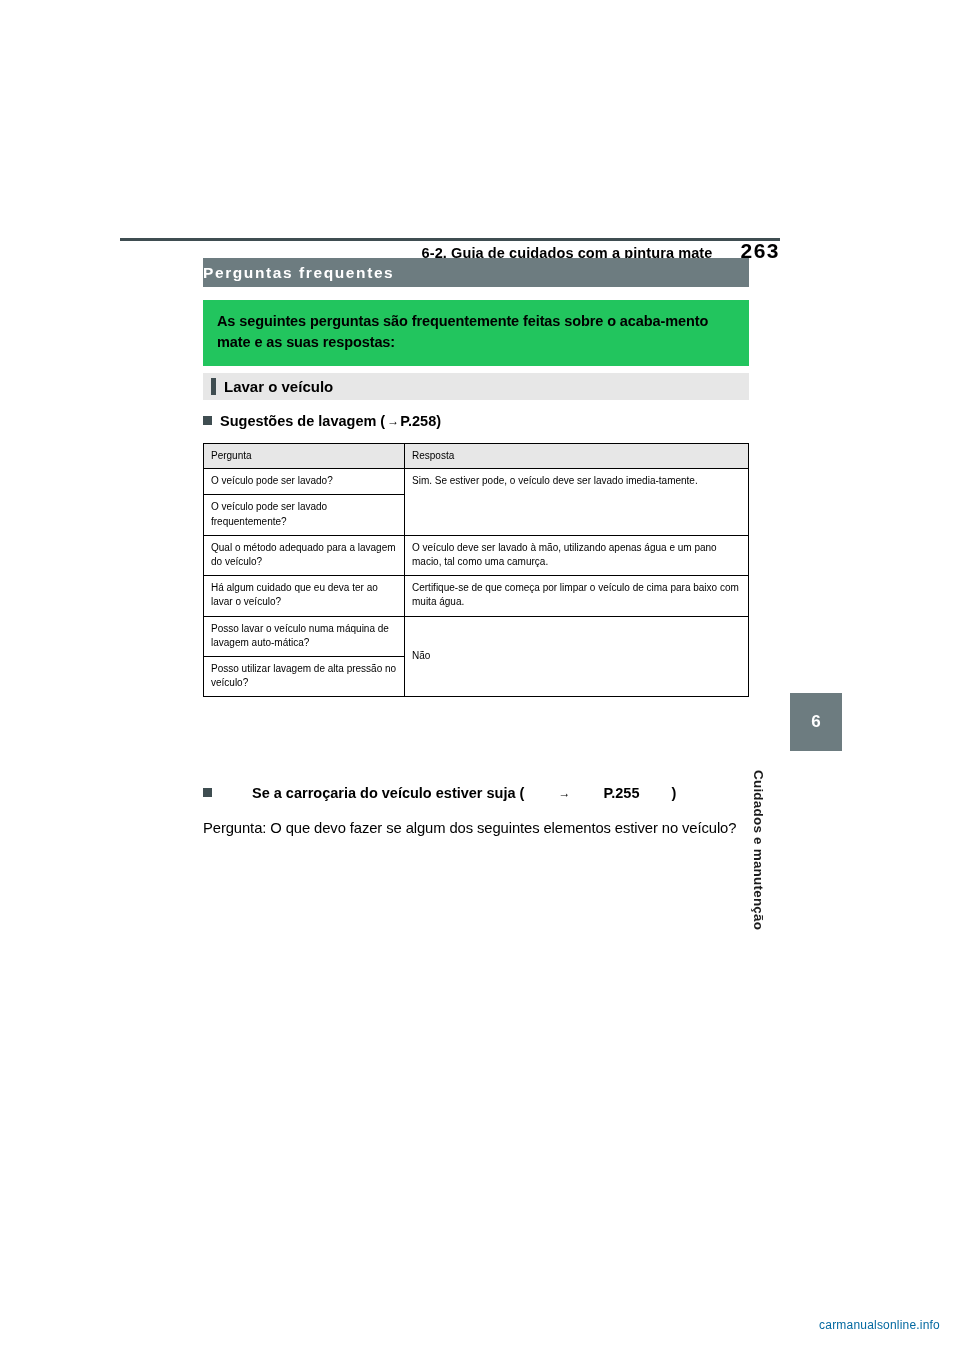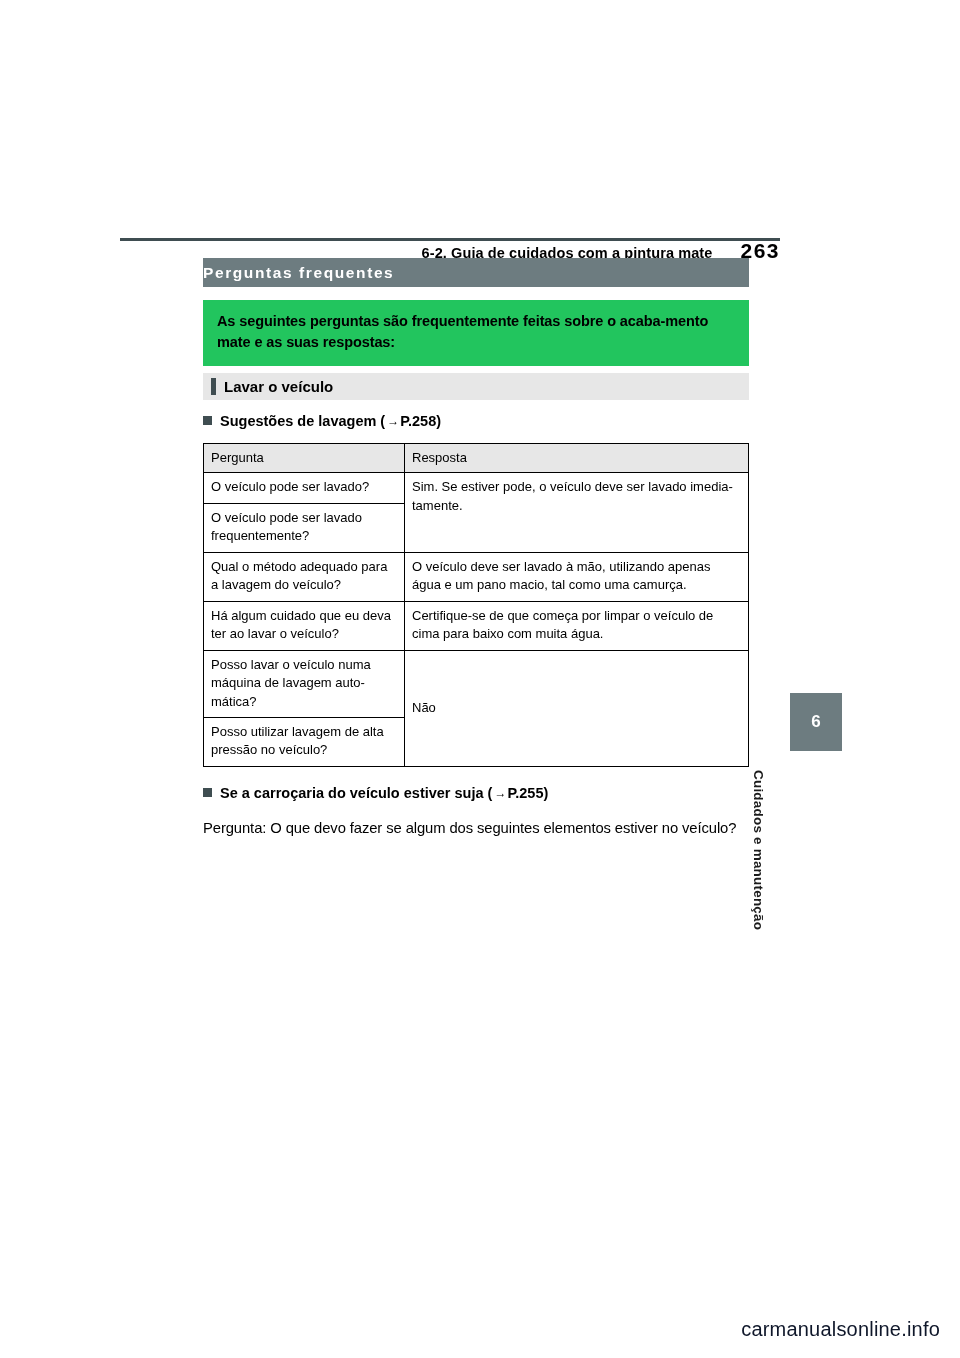--- a/index.html
+++ b/index.html
@@ -163,34 +163,34 @@
     flex: none;
     position: relative;
     top: -1px;
   }
   .arrow {
     font-size: 12px;
     padding: 0 1px 0 2px;
   }
 
   #bullet1 { top: 413px; }
-  #bullet2 { top: 785px; }
+  #bullet2 { top: 785px; gap: 32px; }
 
   
   .qa-table {
     position: absolute;
     left: 203px;
     top: 443px;
     width: 546px;
     border-collapse: collapse;
     table-layout: fixed;
   }
   .qa-table th, .qa-table td {
     border: 1px solid #000000;
-    font-size: 13px;
+    font-size: 10px;
     line-height: 1.42;
     padding: 5px 7px 6px 7px;
     vertical-align: top;
     text-align: left;
     font-weight: normal;
   }
   .qa-table thead th {
     background: #e7e7e7;
     padding-top: 5px;
     padding-bottom: 5px;
@@ -214,22 +214,22 @@
     left: 120px;
     top: 1233px;
     font-size: 14.5px;
     font-weight: bold;
     letter-spacing: 0.1px;
   }
   .watermark {
     position: absolute;
     right: 20px;
     top: 1318px;
-    font-size: 20px;
-    color: #0f172a;
+    font-size: 12px;
+    color: #0369a1;
     letter-spacing: 0.2px;
   }
 </style>
 </head>
 <body>
 
 <div class="page">
 
   <div class="header">
     <span class="header-title">6-2. Guia de cuidados com a pintura mate</span>

